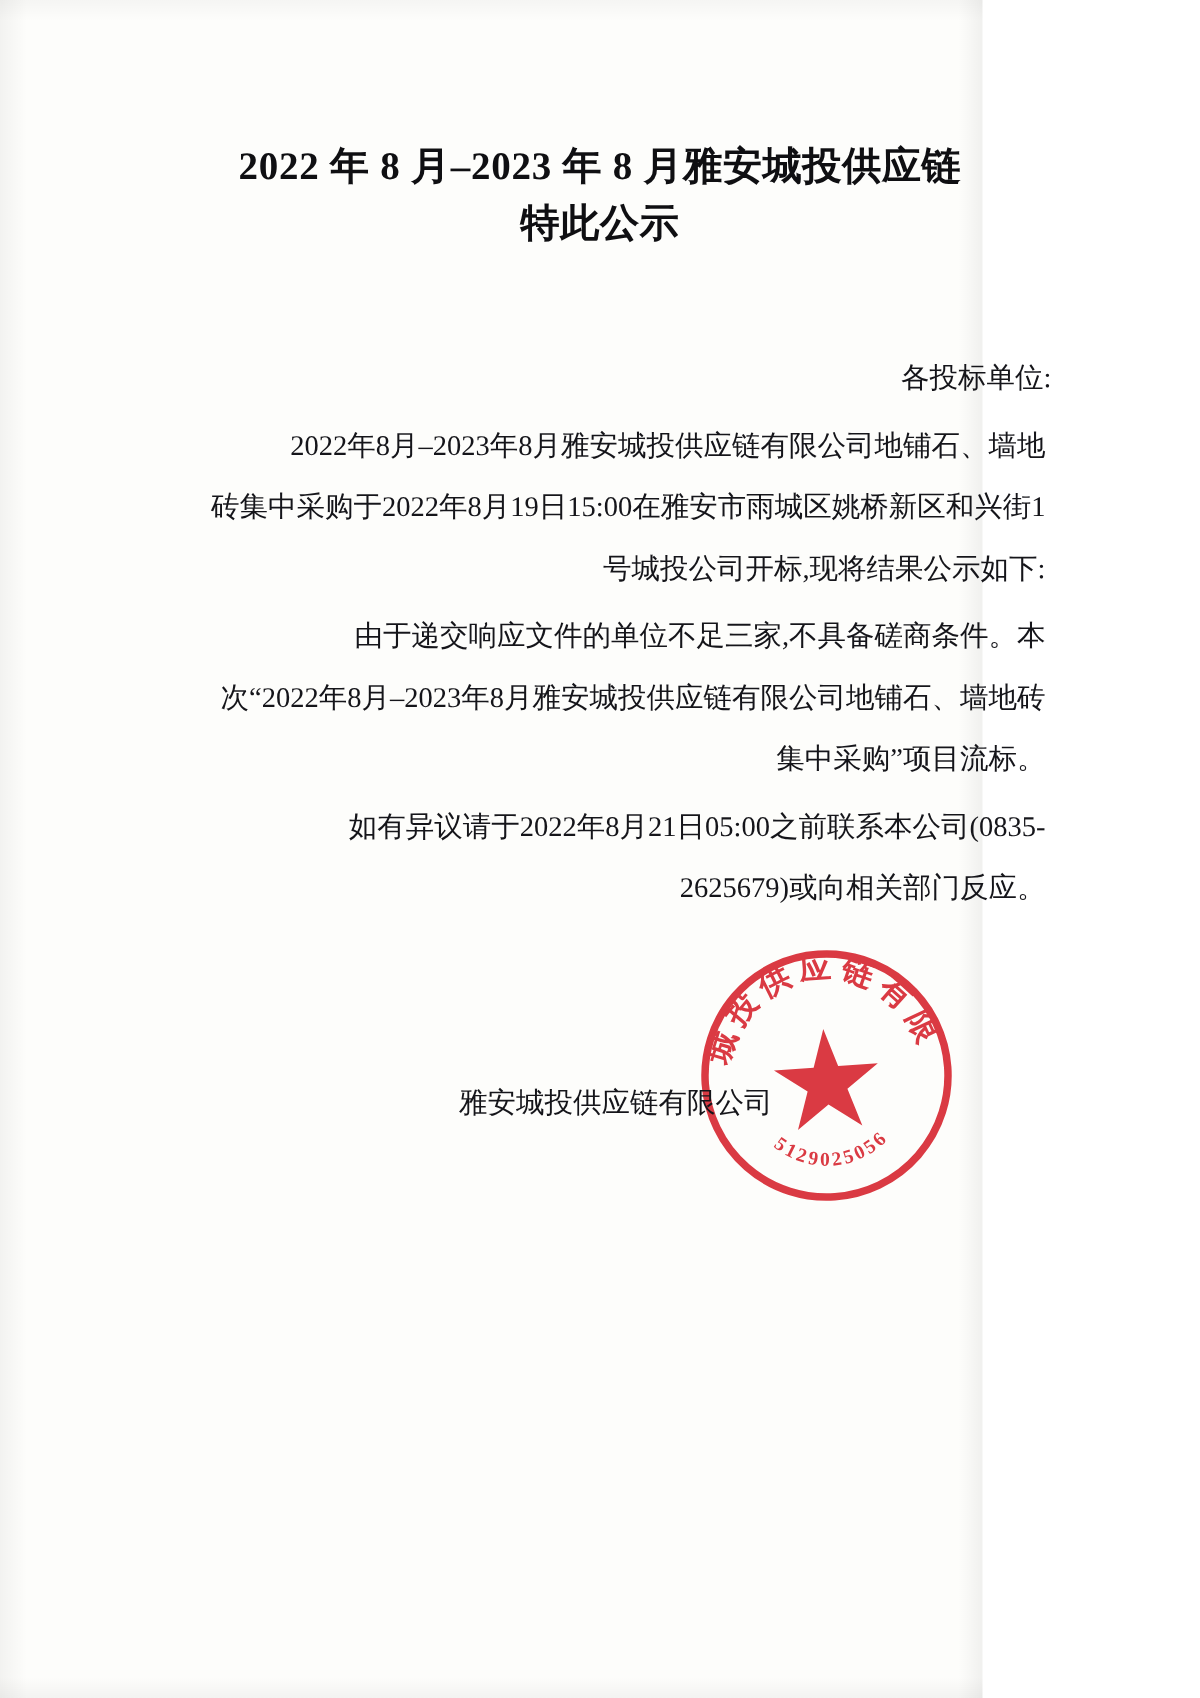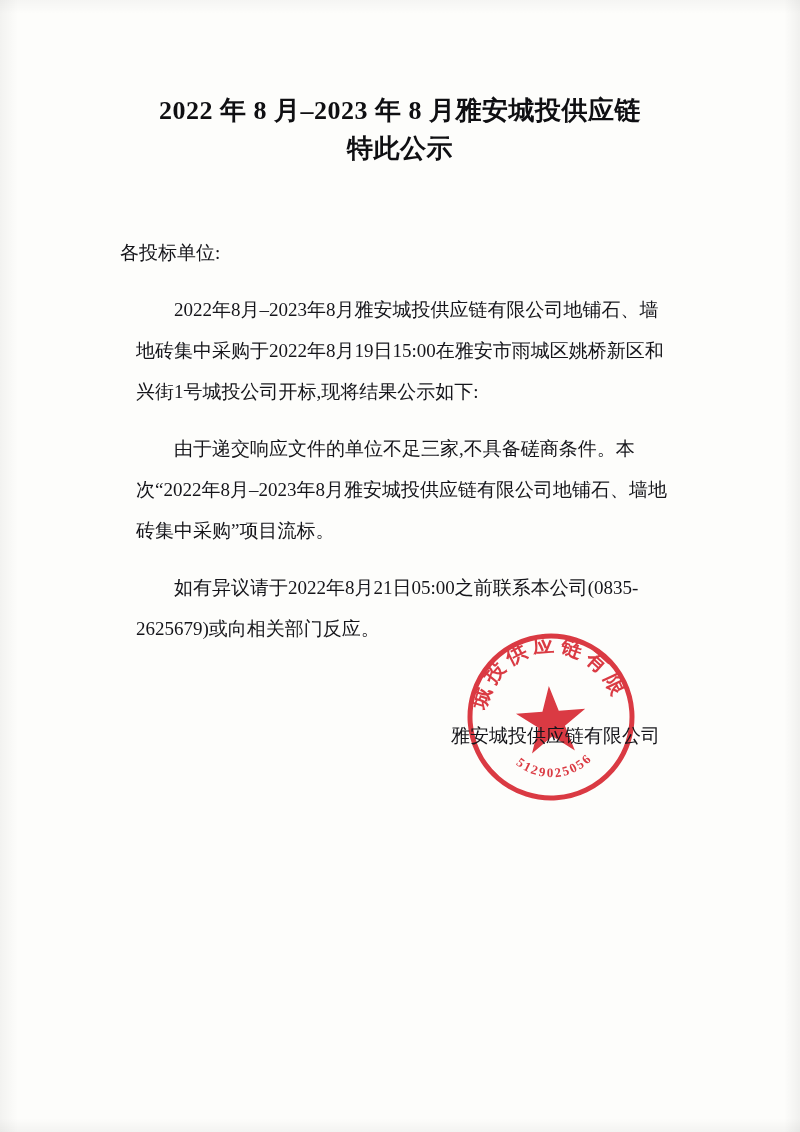--- a/index.html
+++ b/index.html
@@ -8,21 +8,21 @@
   }
   body {
     width: 800px;
     height: 1132px;
     background: #ffffff;
     font-family: "Liberation Serif", "DejaVu Serif", serif;
     overflow: hidden;
   }
   .page {
     position: relative;
-    width: 800px;
+    width: 655px;
     height: 1132px;
     background: #fdfdfb;
     box-sizing: border-box;
   }
   
   .page::before {
     content: "";
     position: absolute;
     inset: 0;
     pointer-events: none;
@@ -45,33 +45,34 @@
     color: #0f0f12;
     letter-spacing: 0.5px;
   }
   .doc-title .tline {
     display: block;
     white-space: nowrap;
   }
   .body-text {
     position: absolute;
     top: 232px;
-    left: 120px;
+    left: 135px;
     width: 566px;
     font-size: 19px;
     line-height: 41px;
     color: #15151a;
     font-family: "Liberation Serif", "DejaVu Serif", serif;
+    text-align: right;
   }
   .salutation {
     margin: 0 0 0 0;
     text-indent: 0;
   }
   .para {
-    margin: 16px;
+    margin: 4px;
     text-indent: 38px;
   }
   .signature-block {
     position: absolute;
     right: 140px;
     top: 718px;
     width: 260px;
     text-align: right;
     font-size: 19px;
     line-height: 36px;

